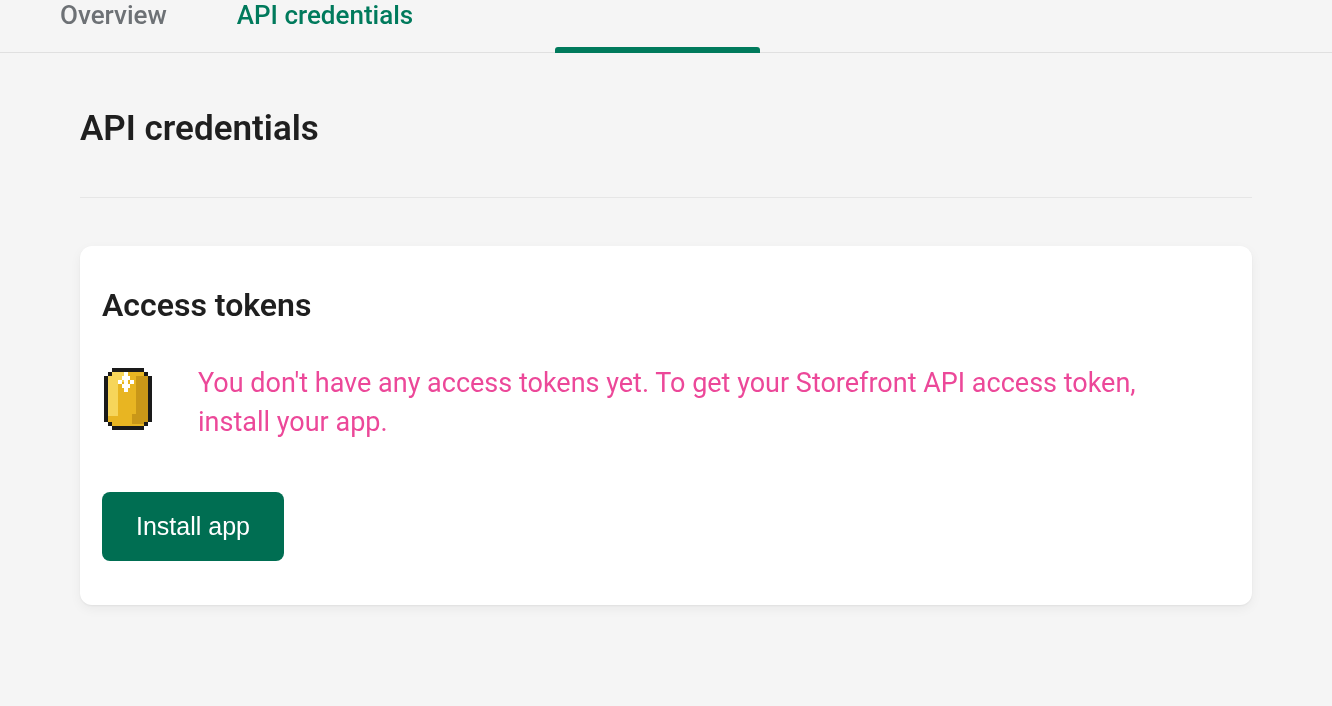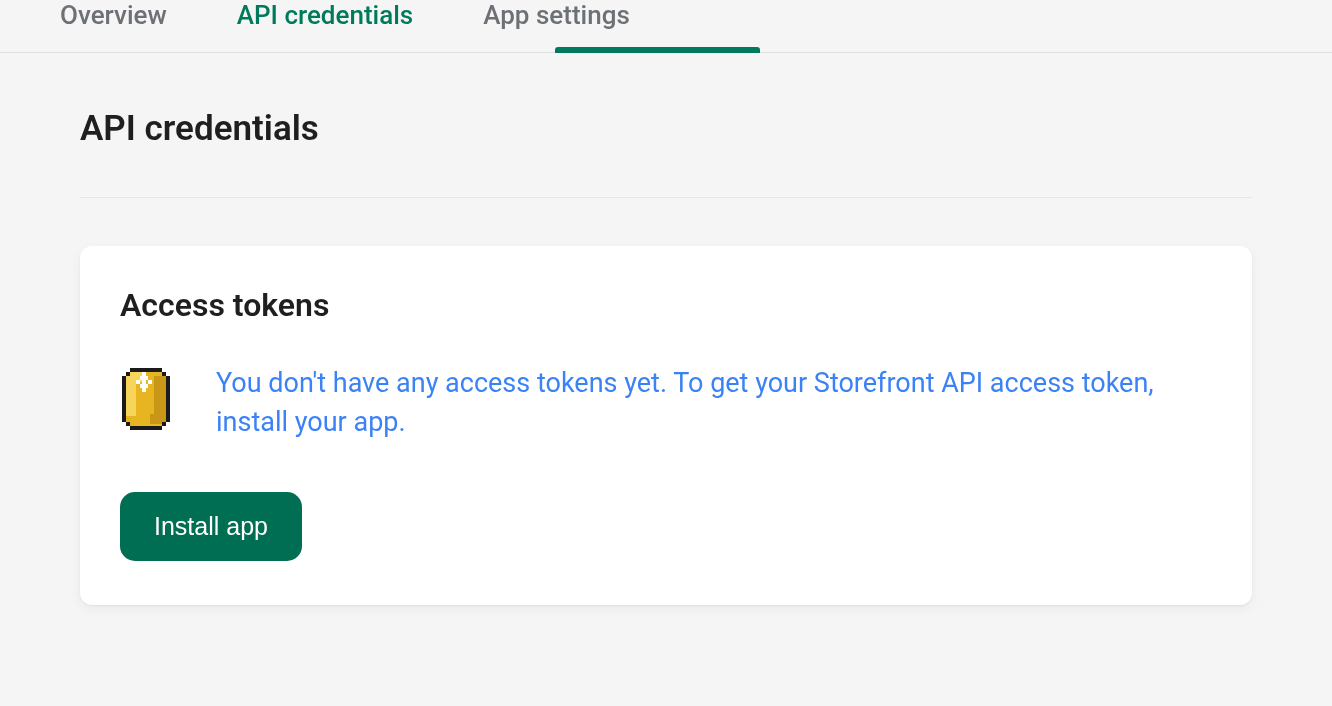--- a/index.html
+++ b/index.html
@@ -46,21 +46,21 @@
       color: #1f1f1f;
       margin: 55px 0 48px 0;
     }
     .page-heading-wrap {
       border-bottom: 1px solid #e6e6e6;
     }
     .card {
       background: #ffffff;
       border-radius: 12px;
       box-shadow: 0 1px 2px rgba(0,0,0,0.05), 0 4px 12px rgba(0,0,0,0.05);
-      padding: 40px 40px 44px 40px;
+      padding: 40px 40px 44px 22px;
       margin-top: 48px;
     }
     .card-title {
       font-size: 32px;
       font-weight: 600;
       color: #1f1f1f;
       margin-bottom: 40px;
     }
     .token-row {
       display: flex;
@@ -68,42 +68,41 @@
       gap: 44px;
       margin-bottom: 50px;
     }
     .coin-icon {
       flex-shrink: 0;
       margin-top: 4px;
     }
     .token-text {
       font-size: 27px;
       line-height: 1.45;
-      color: #3b82f6;
+      color: #ec4899;
       max-width: 1020px;
     }
     .install-btn {
       display: inline-block;
       background: #006e52;
       color: #ffffff;
       font-size: 25px;
       font-weight: 400;
       padding: 20px 34px;
       border: none;
-      border-radius: 15px;
+      border-radius: 8px;
       cursor: pointer;
     }
   </style>
 </head>
 <body>
 
 <div class="tabs">
   <div class="tab">Overview</div>
   <div class="tab active">API credentials</div>
-  <div class="tab">App settings</div>
   <div class="tab-underline"></div>
 </div>
 
 <div class="content">
   <div class="page-heading-wrap">
     <h1 class="page-heading">API credentials</h1>
   </div>
 
   <div class="card">
     <h2 class="card-title">Access tokens</h2>

